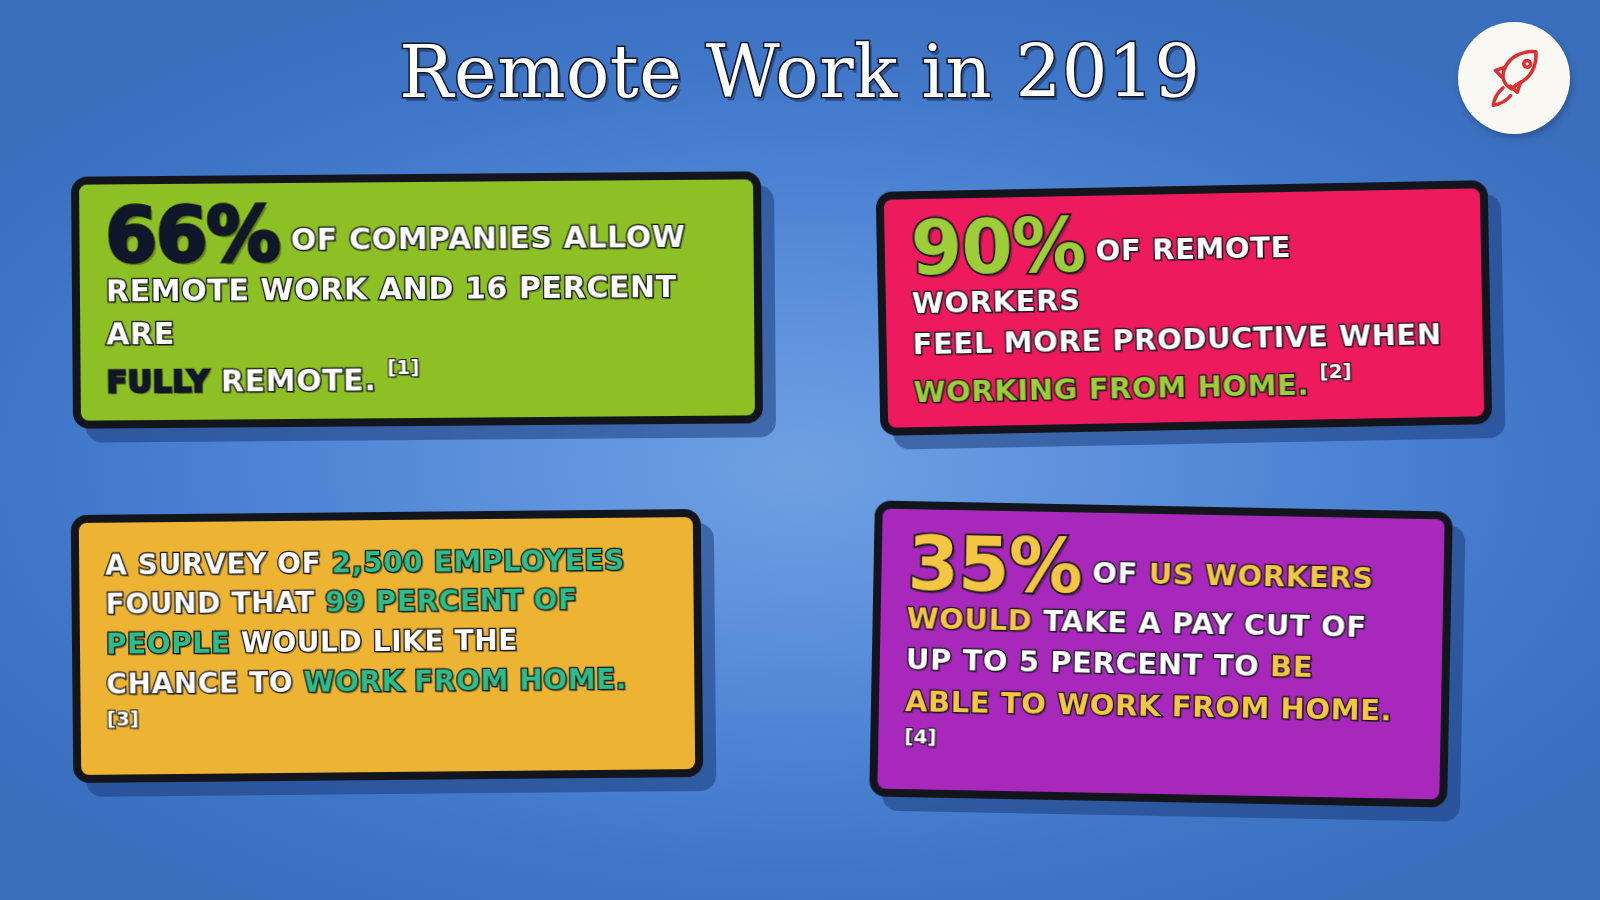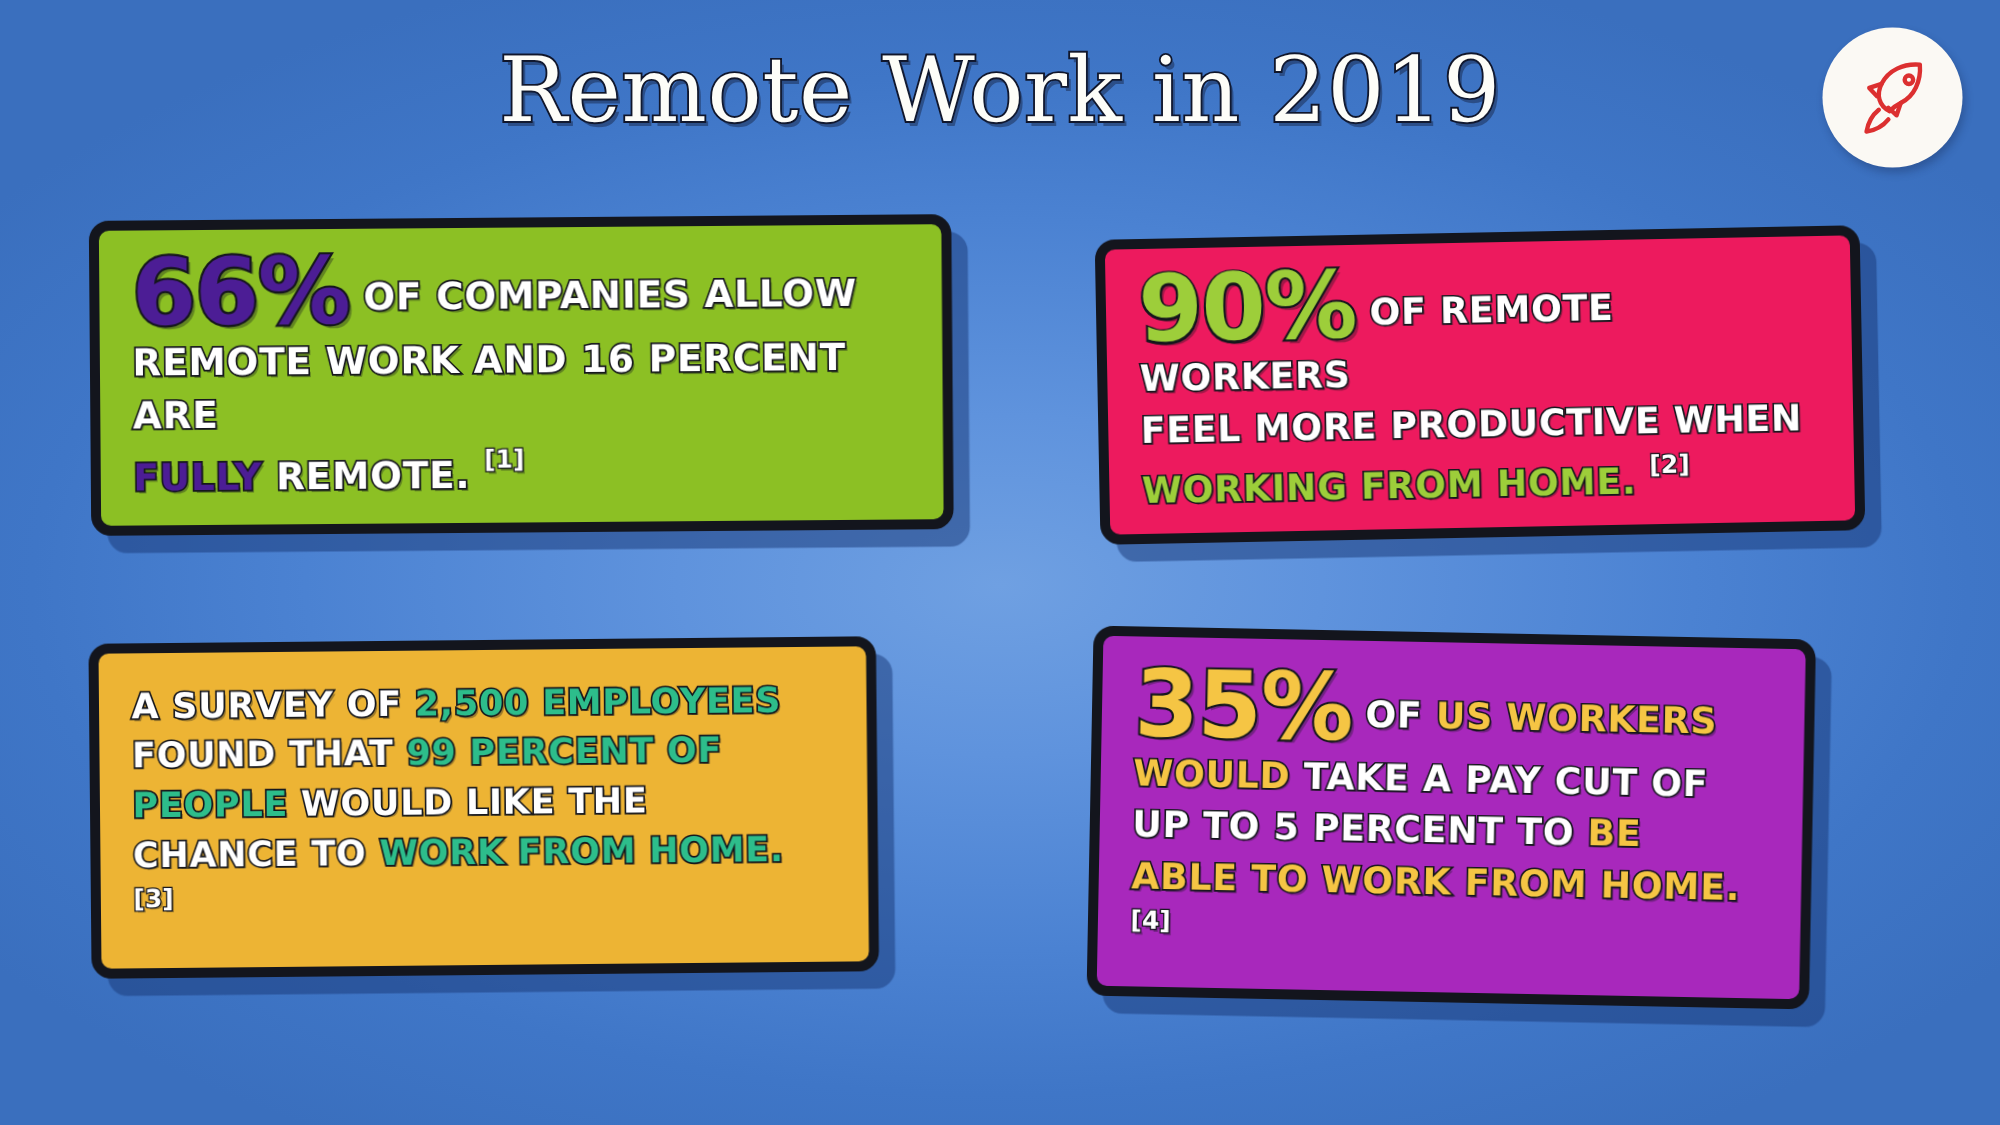--- a/index.html
+++ b/index.html
@@ -115,21 +115,21 @@
     letter-spacing: 0;
   }
 
   
   #card-green {
     left: 72px; top: 174px;
     width: 690px; height: 252px;
     background: #8cc024;
     transform: rotate(-0.45deg);
   }
-  #card-green .accent { color: #4c1d95; }
+  #card-green .accent { color: #0f172a; }
 
   
   #card-pink {
     left: 878px; top: 186px;
     width: 612px; height: 244px;
     background: #ed1a5e;
     transform: rotate(-1.1deg);
   }
   #card-pink .accent { color: #9dce3a; }
 

